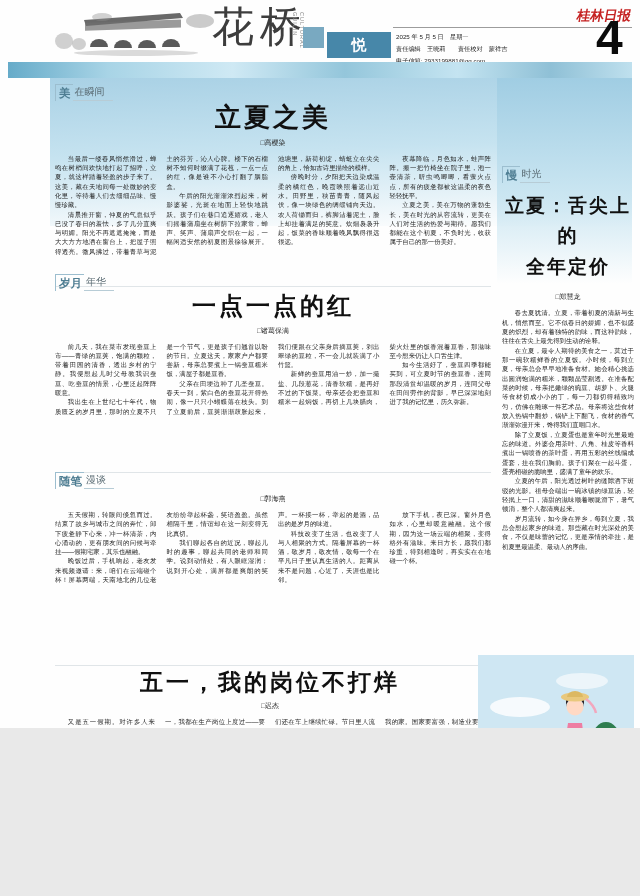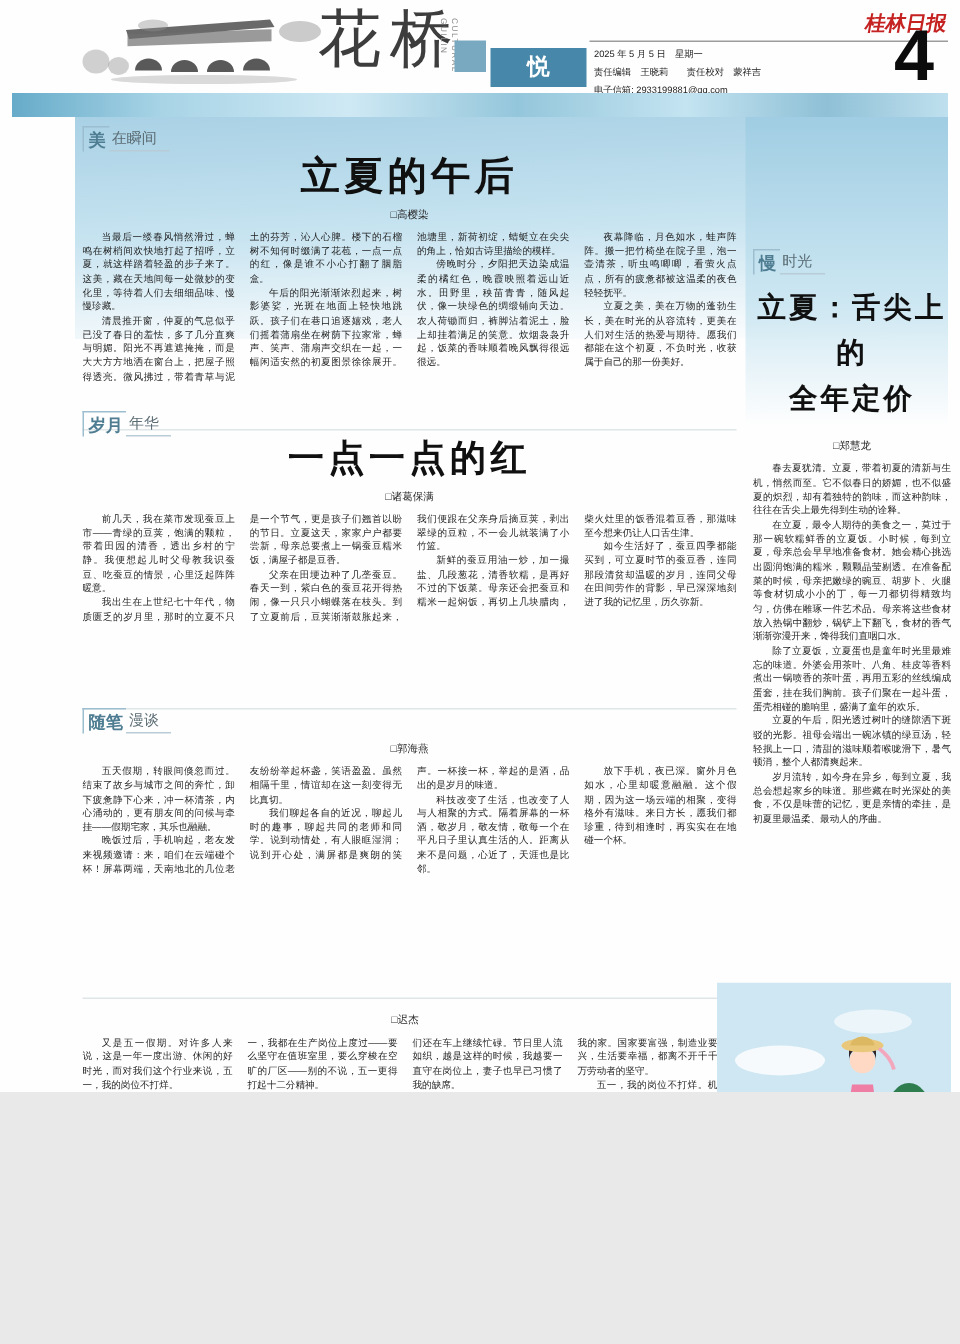--- a/index.html
+++ b/index.html
@@ -85,21 +85,21 @@
   <div class="header-band"></div>
 
   <div class="sky"></div>
   <div class="sky2"></div>
 
   <div class="article" style="top:84px;">
     <div class="tag">
       <span class="tag-big">美</span>
       <span class="tag-small">在瞬间</span>
     </div>
-    <h1 class="headline h-26">立夏的午后</h1>
+    <h1 class="headline h-26">立夏之美</h1>
     <div class="byline">□高樱染</div>
     <div class="cols" style="height:134px;">
         <p>当最后一缕春风悄然滑过，蝉鸣在树梢间欢快地打起了招呼，立夏，就这样踏着轻盈的步子来了。这美，藏在天地间每一处微妙的变化里，等待着人们去细细品味、慢慢珍藏。</p>
         <p>清晨推开窗，仲夏的气息似乎已没了春日的羞怯，多了几分直爽与明媚。阳光不再遮遮掩掩，而是大大方方地洒在窗台上，把屋子照得透亮。微风拂过，带着青草与泥土的芬芳，沁人心脾。楼下的石榴树不知何时缀满了花苞，一点一点的红，像是谁不小心打翻了胭脂盒。</p>
         <p>午后的阳光渐渐浓烈起来，树影婆娑，光斑在地面上轻快地跳跃。孩子们在巷口追逐嬉戏，老人们摇着蒲扇坐在树荫下拉家常，蝉声、笑声、蒲扇声交织在一起，一幅闲适安然的初夏图景徐徐展开。池塘里，新荷初绽，蜻蜓立在尖尖的角上，恰如古诗里描绘的模样。</p>
         <p>傍晚时分，夕阳把天边染成温柔的橘红色，晚霞映照着远山近水。田野里，秧苗青青，随风起伏，像一块绿色的绸缎铺向天边。农人荷锄而归，裤脚沾着泥土，脸上却挂着满足的笑意。炊烟袅袅升起，饭菜的香味顺着晚风飘得很远很远。</p>
         <p>夜幕降临，月色如水，蛙声阵阵。搬一把竹椅坐在院子里，泡一壶清茶，听虫鸣唧唧，看萤火点点，所有的疲惫都被这温柔的夜色轻轻抚平。</p>
         <p>立夏之美，美在万物的蓬勃生长，美在时光的从容流转，更美在人们对生活的热爱与期待。愿我们都能在这个初夏，不负时光，收获属于自己的那一份美好。</p>
       </div>
   </div>
@@ -132,20 +132,21 @@
         <p>五天假期，转眼间倏忽而过。结束了故乡与城市之间的奔忙，卸下疲惫静下心来，冲一杯清茶，内心涌动的，更有朋友间的问候与牵挂——假期宅家，其乐也融融。</p>
         <p>晚饭过后，手机响起，老友发来视频邀请：来，咱们在云端碰个杯！屏幕两端，天南地北的几位老友纷纷举起杯盏，笑语盈盈。虽然相隔千里，情谊却在这一刻变得无比真切。</p>
         <p>我们聊起各自的近况，聊起儿时的趣事，聊起共同的老师和同学。说到动情处，有人眼眶湿润；说到开心处，满屏都是爽朗的笑声。一杯接一杯，举起的是酒，品出的是岁月的味道。</p>
         <p>科技改变了生活，也改变了人与人相聚的方式。隔着屏幕的一杯酒，敬岁月，敬友情，敬每一个在平凡日子里认真生活的人。距离从来不是问题，心近了，天涯也是比邻。</p>
         <p>放下手机，夜已深。窗外月色如水，心里却暖意融融。这个假期，因为这一场云端的相聚，变得格外有滋味。来日方长，愿我们都珍重，待到相逢时，再实实在在地碰一个杯。</p>
       </div>
   </div>
   <div class="rule" style="top:665px;"></div>
 
   <div class="article" style="top:670px;width:430px;">
+    <h1 class="headline h-23">五一，我的岗位不打烊</h1>
     <div class="byline">□迟杰</div>
     <div class="cols" style="height:132px;">
         <p>又是五一假期。对许多人来说，这是一年一度出游、休闲的好时光，而对我们这个行业来说，五一，我的岗位不打烊。</p>
         <p>服务业必须持续运转，一年365天从不停产，所以每年的五一，我都在生产岗位上度过——要么坚守在值班室里，要么穿梭在空旷的厂区——别的不说，五一更得打起十二分精神。</p>
         <p>不久前我调班回家了，等到了景区，远远地望见人如潮涌，同事们还在车上继续忙碌。节日里人流如织，越是这样的时候，我越要一直守在岗位上，妻子也早已习惯了我的缺席。</p>
         <p>这是我的职责。我和工友们以辛勤的劳动，深切感受到厂子就是我的家。国家要富强，制造业要振兴，生活要幸福，都离不开千千万万劳动者的坚守。</p>
         <p>五一，我的岗位不打烊。机器的轰鸣声里，有我们的汗水，也有我们踏实而滚烫的幸福。</p>
       </div>
   </div>
 

